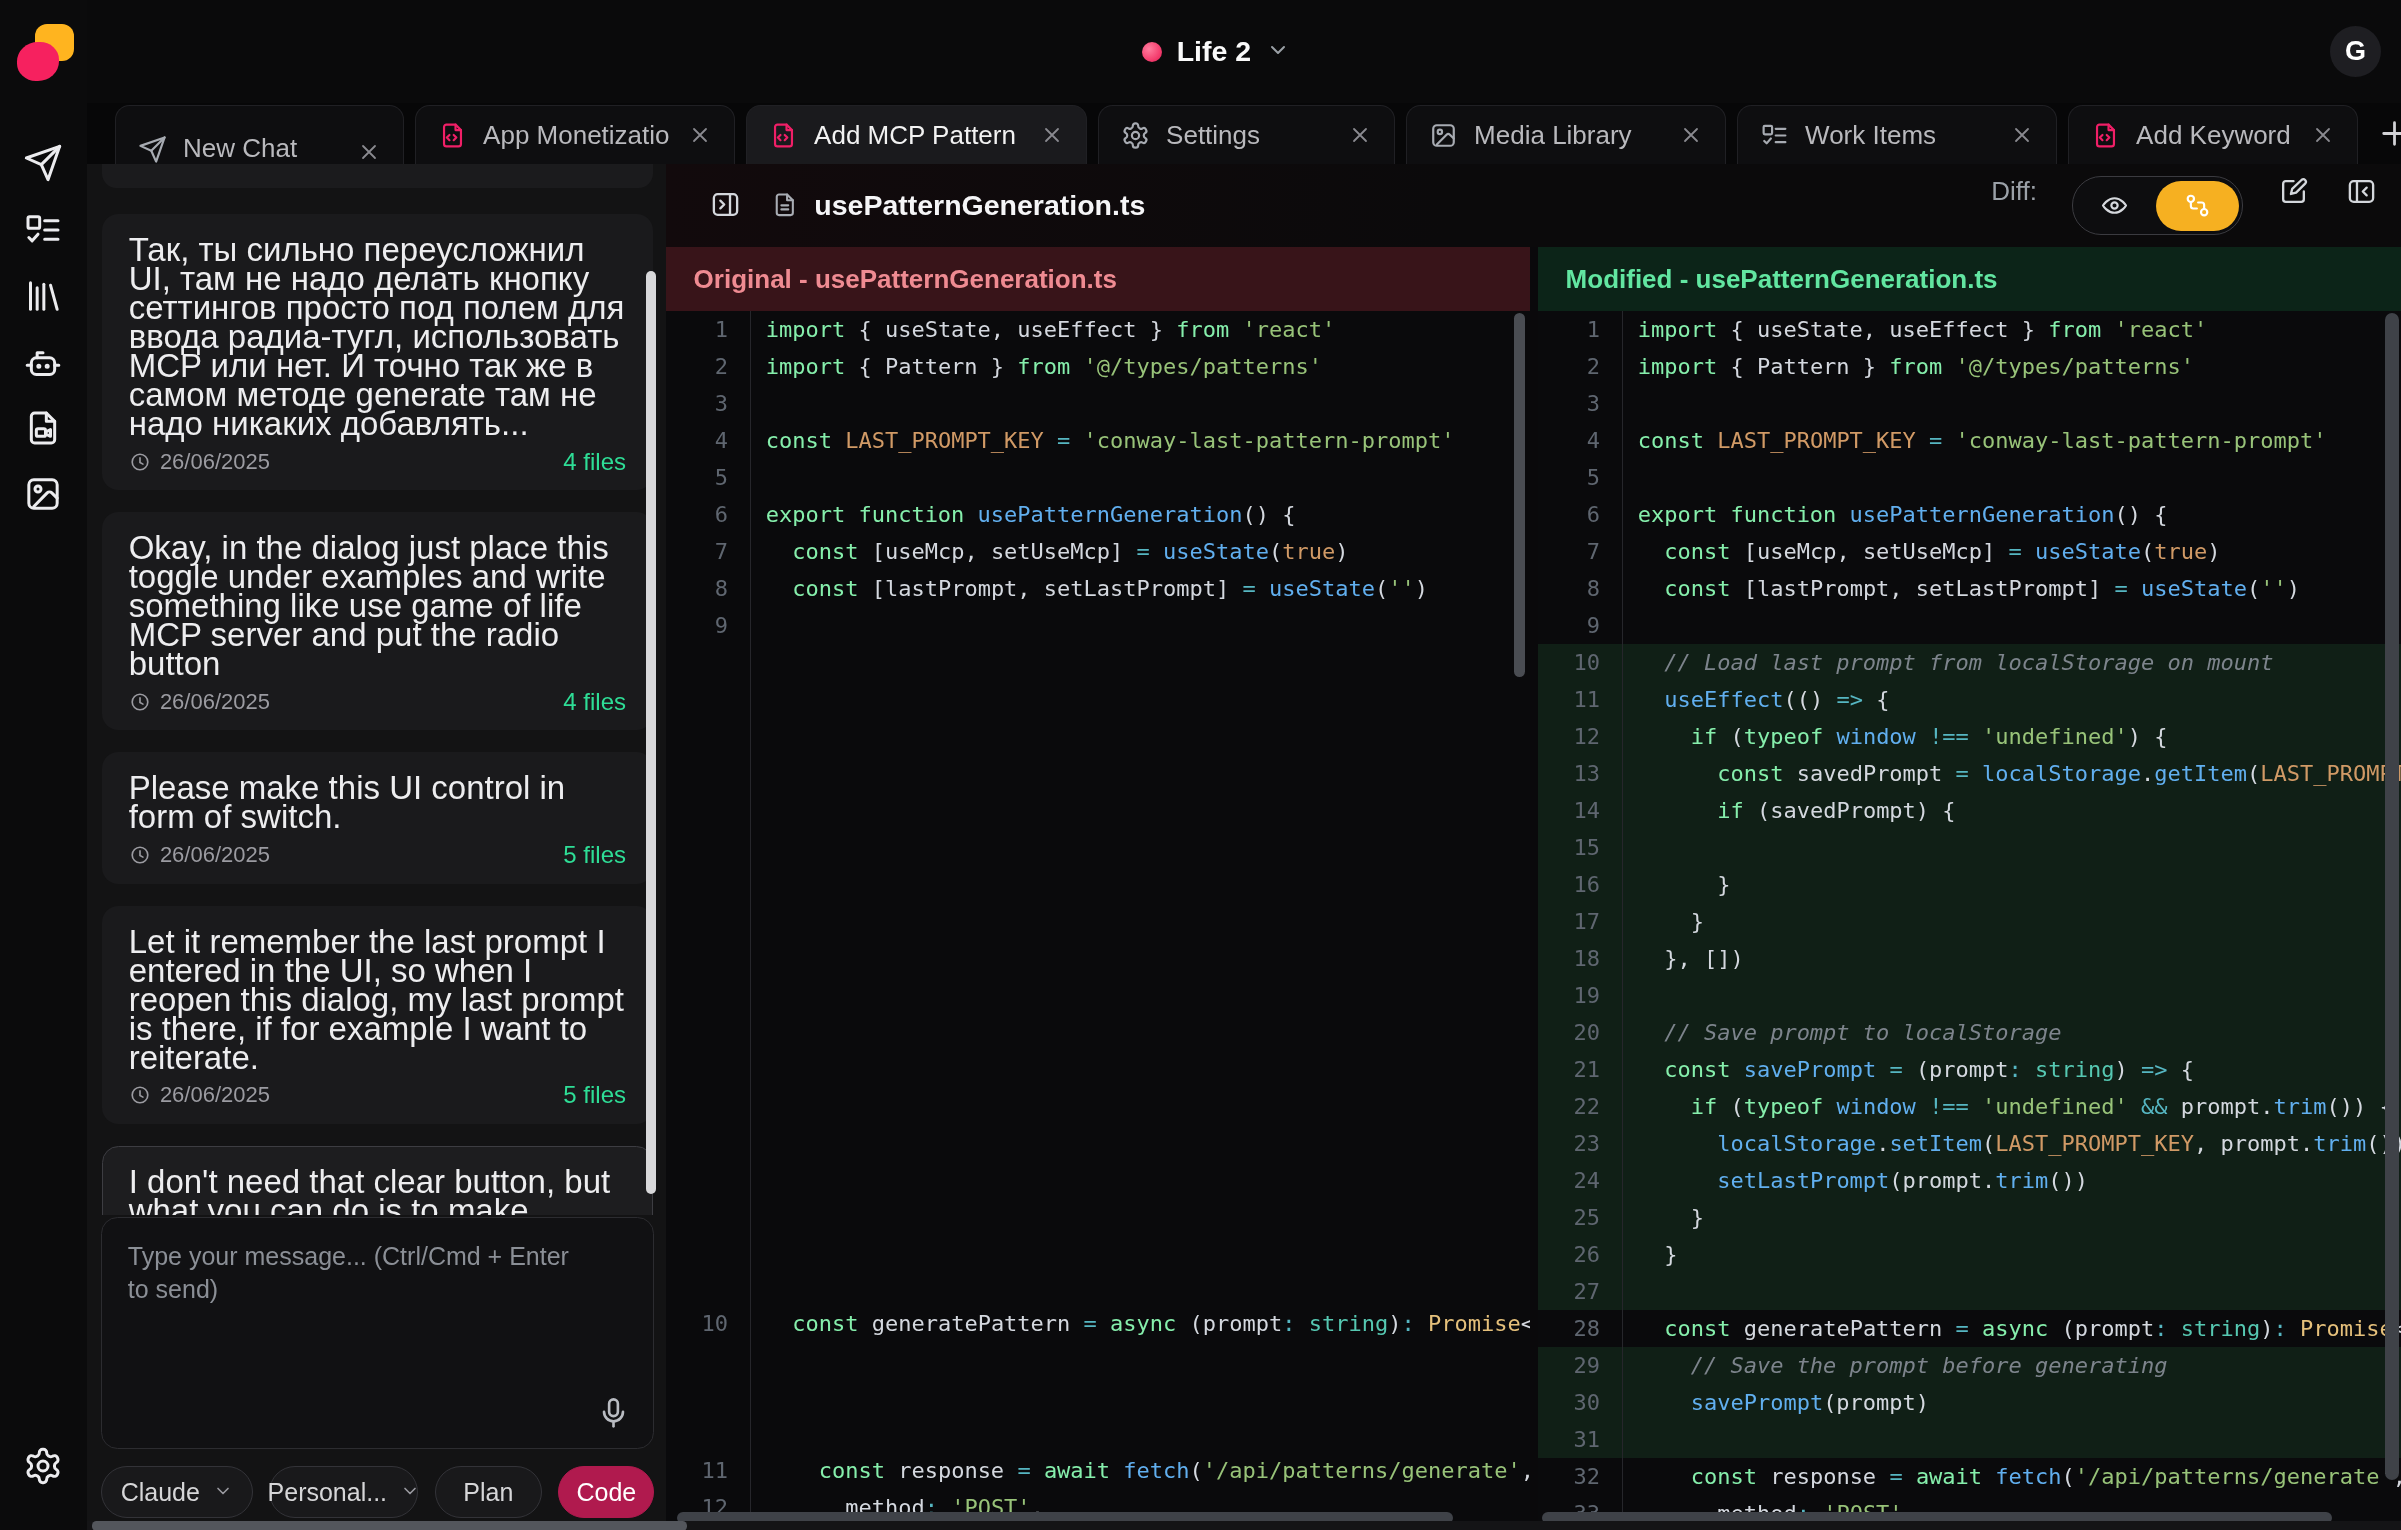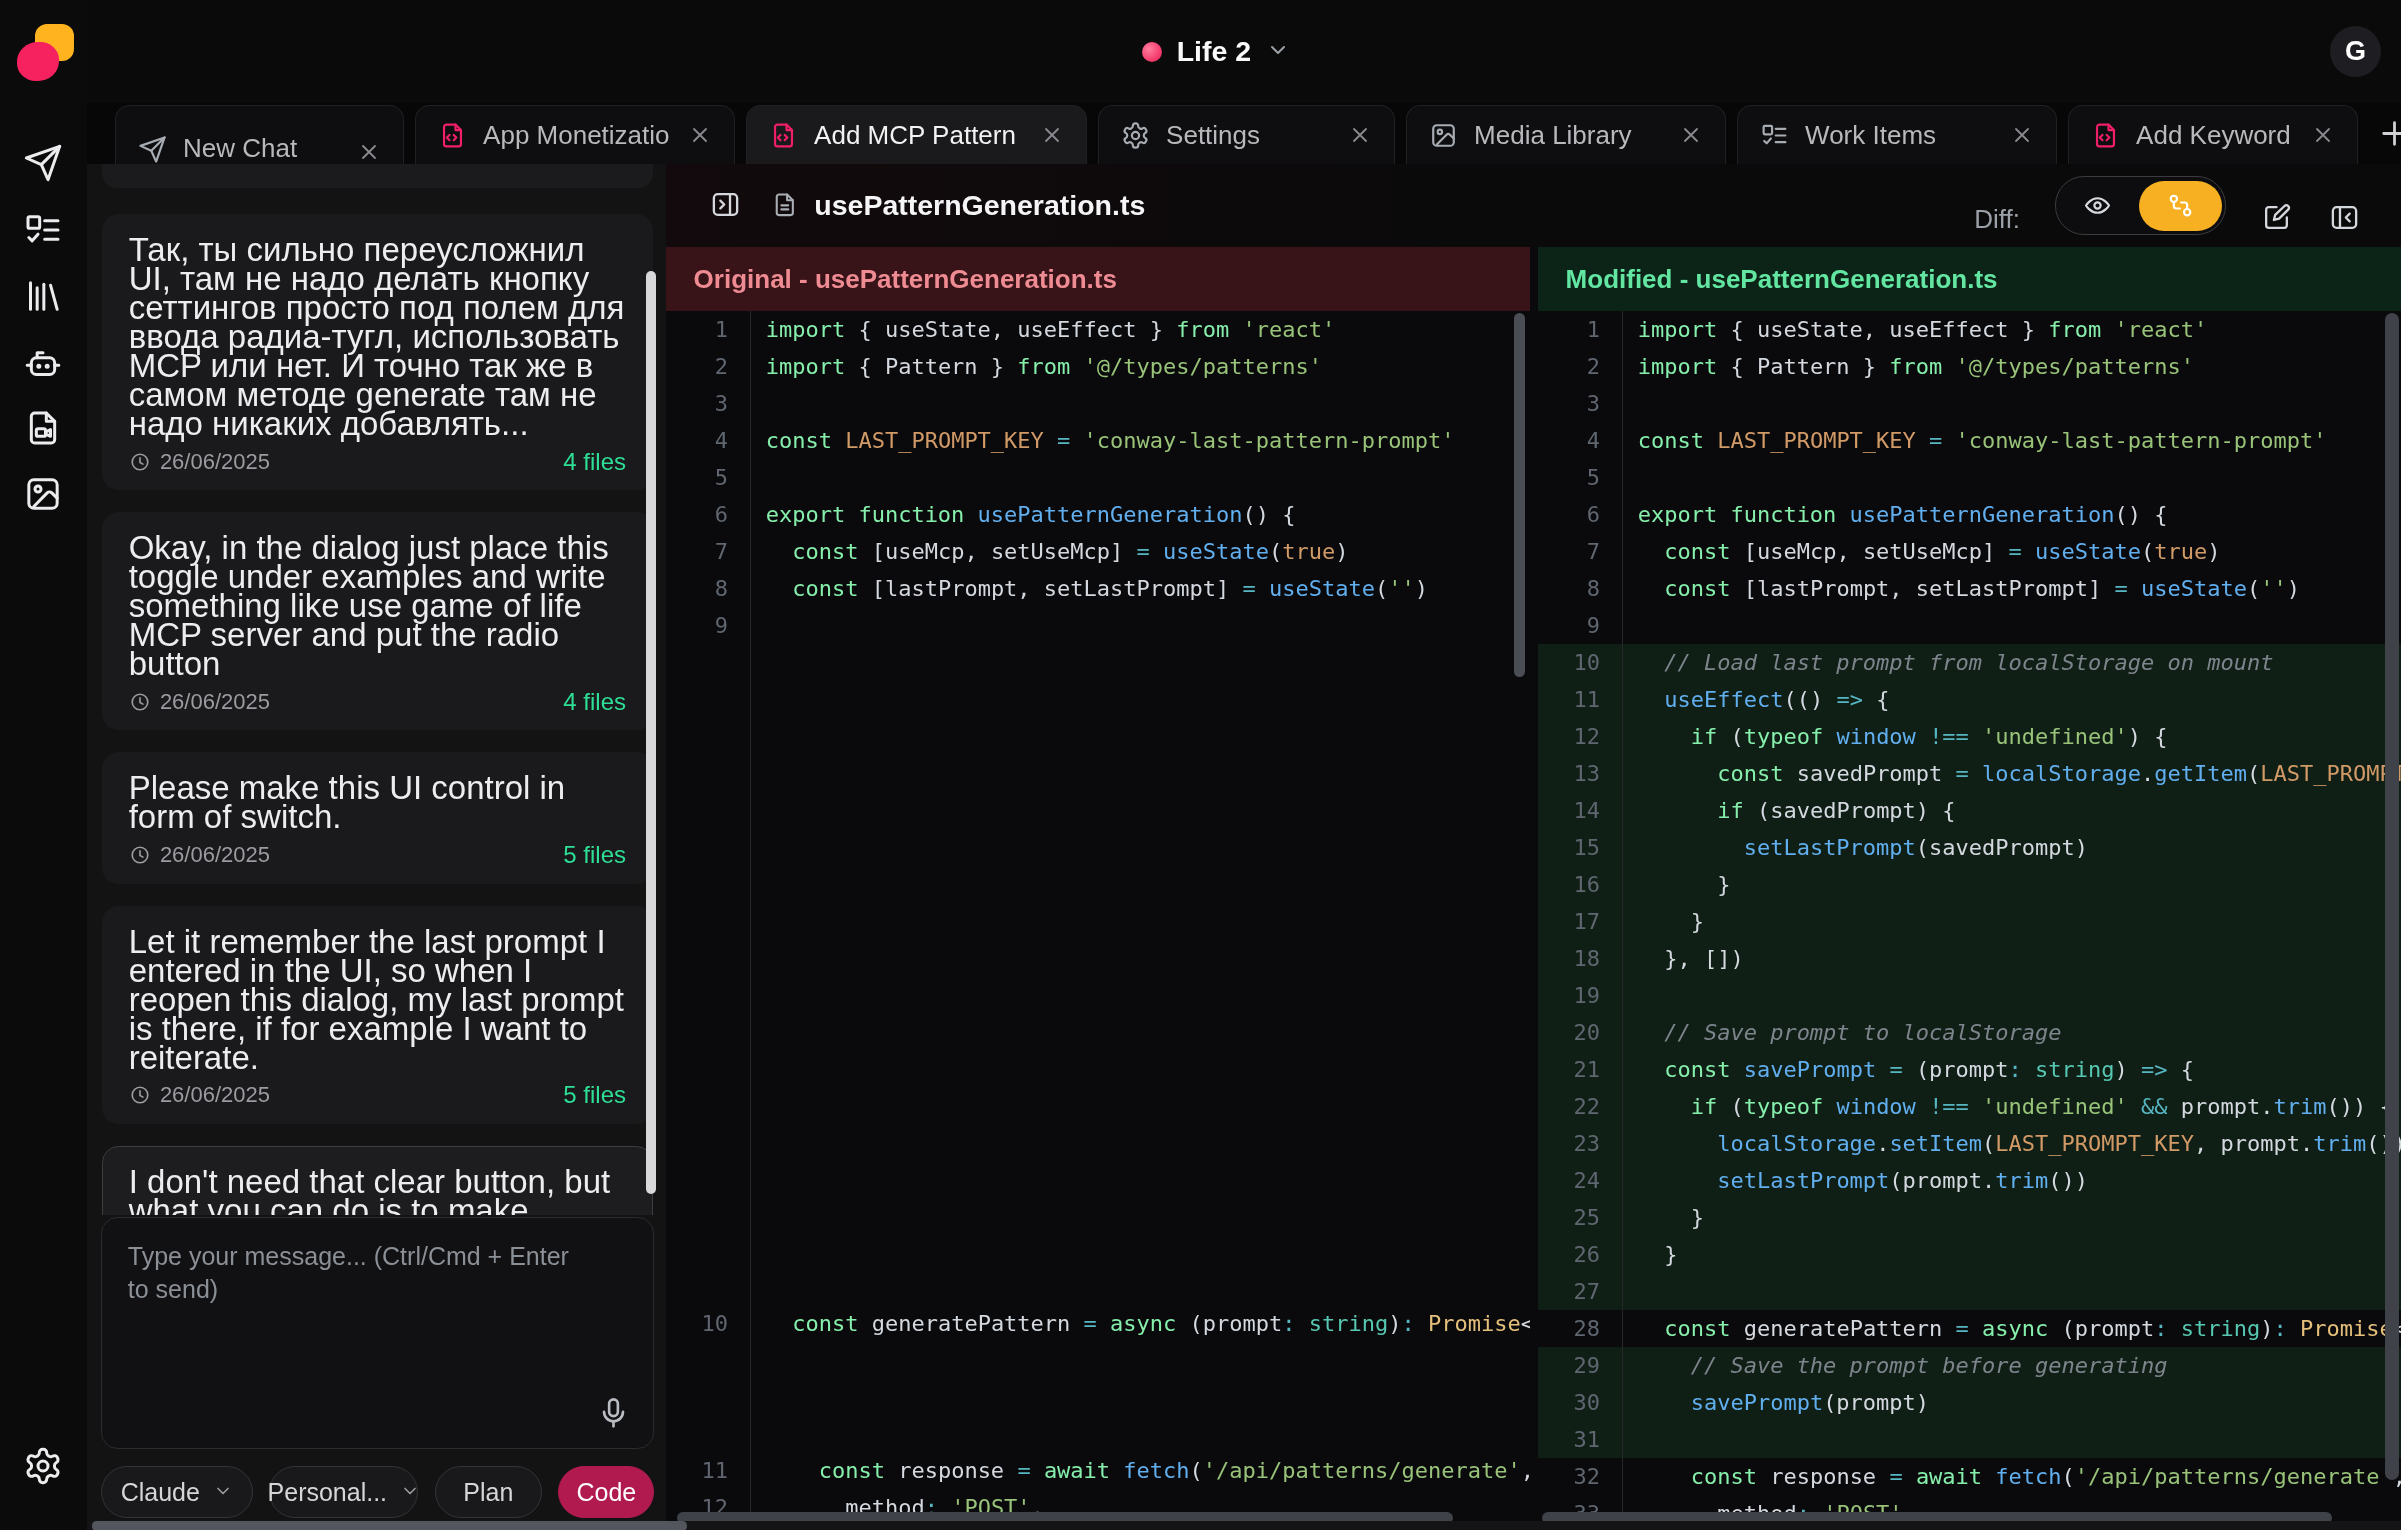--- a/index.html
+++ b/index.html
@@ -59,21 +59,21 @@
   .pill.accent{background:#b01a4e;border-color:#b01a4e;color:#fff;font-weight:500;}
   
   #diff{position:absolute;left:666px;top:164px;width:1735px;height:1367px;background:#0a090b;}
   #diff-header{position:absolute;left:0;top:0;right:0;height:83px;background:linear-gradient(90deg,#120a0c,#0b0a0b 45%);
       display:flex;align-items:center;}
   .dh-ico{width:33px;height:33px;color:#d4d7dc;cursor:pointer;flex:none;}
   .dh-ico svg{width:31px;height:31px;}
   .dh-file{width:29px;height:29px;color:#a9adb4;margin-left:27.6px;flex:none;}
   .dh-file svg{width:27.6px;height:27.6px;}
   #diff-title{font-size:28.5px;font-weight:600;color:#f5f5f7;margin-left:14.7px;}
-  #dh-right{margin-left:auto;display:flex;align-items:flex-end;gap:35px;padding-right:39px;}
+  #dh-right{margin-left:auto;display:flex;align-items:flex-start;gap:35px;padding-right:22px;}
   #diff-mode-label{font-size:26px;color:#9ba1a8;}
   .seg{width:171px;height:59px;border:1.8px solid #3b3b40;background:#0d0d0f;border-radius:29px;display:flex;align-items:center;box-sizing:border-box;}
   .seg .eye-btn{flex:1;display:flex;justify-content:center;color:#d6d9de;cursor:pointer;}
   .seg .eye-btn svg{width:29px;height:29px;}
   .seg .git-btn{width:83px;height:50px;margin-right:2.8px;border-radius:25px;background:#f6b021;color:#fff;
       display:flex;align-items:center;justify-content:center;cursor:pointer;flex:none;}
   .seg .git-btn svg{width:29px;height:29px;}
   
   .panel{position:absolute;top:83px;bottom:0;overflow:hidden;}
   #panel-orig{left:0;width:864px;}
@@ -532,21 +532,20 @@
           <div class="row add">
             <div class="gut">13</div>
             <div class="codeln"><span class="tk-p">      </span><span class="tk-k">const </span><span class="tk-p">savedPrompt </span><span class="tk-o">= </span><span class="tk-f">localStorage</span><span class="tk-p">.</span><span class="tk-f">getItem</span><span class="tk-p">(</span><span class="tk-n">LAST_PROMPT_KEY</span></div>
           </div>
           <div class="row add">
             <div class="gut">14</div>
             <div class="codeln"><span class="tk-p">      </span><span class="tk-k">if </span><span class="tk-p">(savedPrompt) {</span></div>
           </div>
           <div class="row add">
             <div class="gut">15</div>
-            <div class="codeln"><span class="tk-p">        </span><span class="tk-f">setLastPrompt</span><span class="tk-p">(savedPrompt)</span></div>
           </div>
           <div class="row add">
             <div class="gut">16</div>
             <div class="codeln"><span class="tk-p">      }</span></div>
           </div>
           <div class="row add">
             <div class="gut">17</div>
             <div class="codeln"><span class="tk-p">    }</span></div>
           </div>
           <div class="row add">

